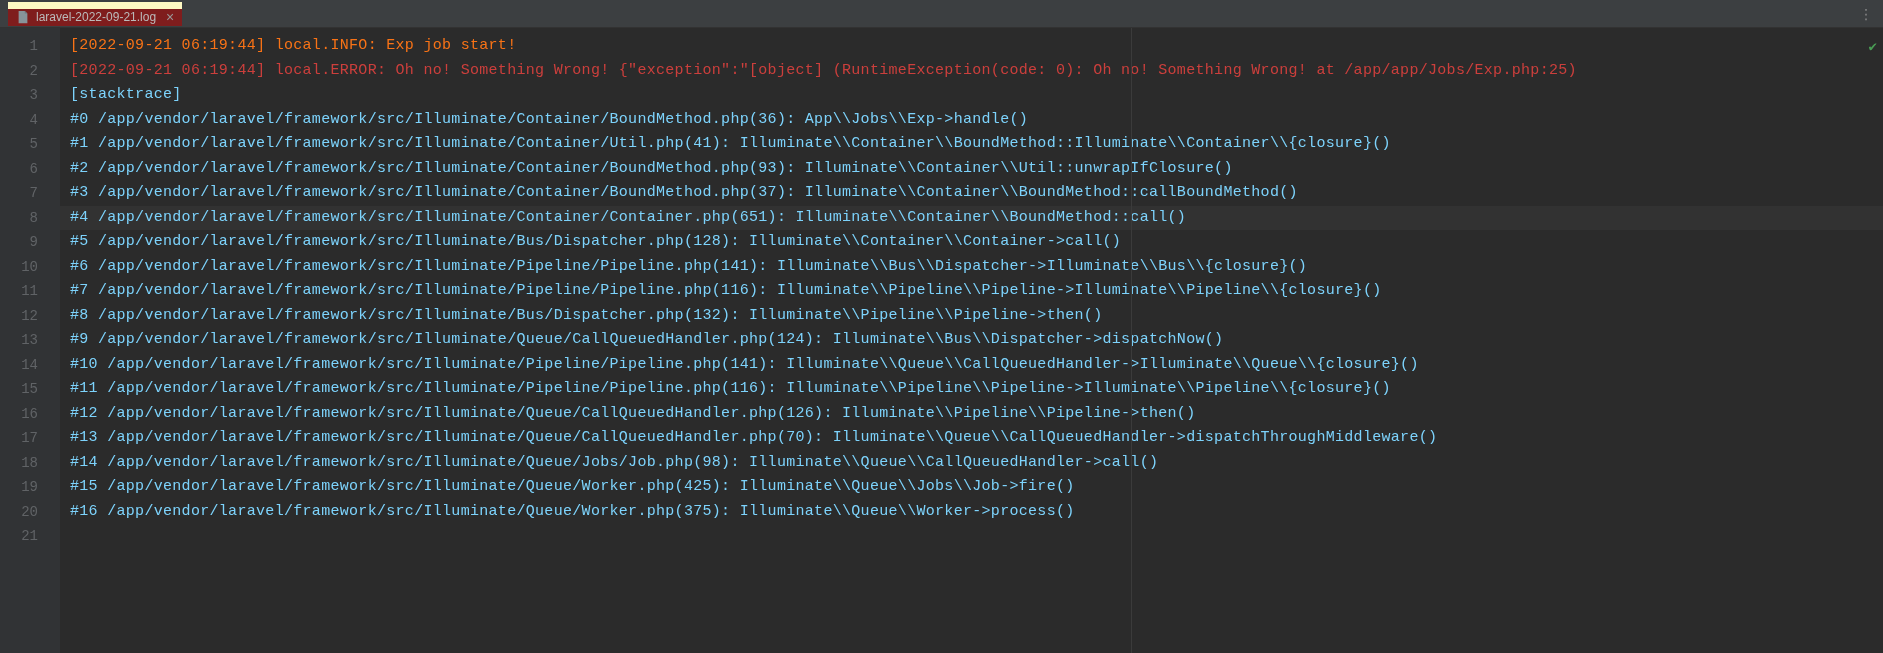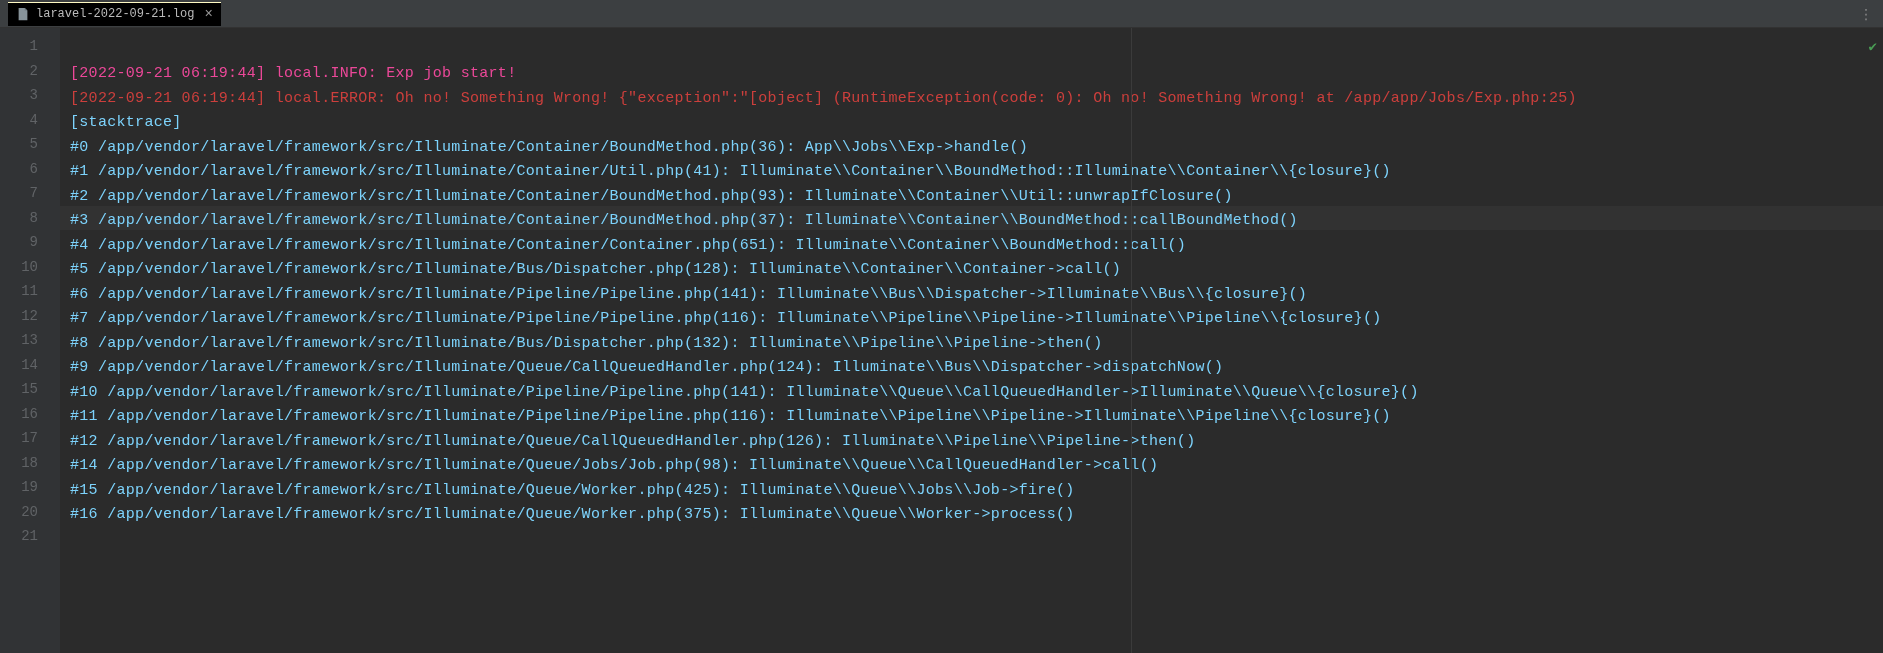--- a/index.html
+++ b/index.html
@@ -16,30 +16,30 @@
     }
     .tab-bar {
       background: #3c3f41;
       height: 28px;
       display: flex;
       align-items: center;
       border-bottom: 1px solid #323232;
       padding-left: 8px;
     }
     .tab {
-      background: #000000;
+      background: #7f1d1d;
       height: 24px;
       display: flex;
       align-items: center;
       padding: 0 8px;
       font-size: 12px;
       color: #bbbbbb;
-      font-family: Liberation Mono, monospace;
+      font-family: Liberation Sans, sans-serif;
       gap: 6px;
-      border-top: 1px solid #fef9c3;
+      border-top: 7px solid #fef9c3;
     }
     .file-icon {
       width: 14px;
       height: 14px;
       display: inline-flex;
       align-items: center;
       justify-content: center;
     }
     .file-icon svg {
       width: 14px;
@@ -93,22 +93,21 @@
     }
     .highlight-line {
       position: absolute;
       left: 0;
       right: 0;
       height: 24.5px;
       background: #323232;
       z-index: -1;
     }
     .green {
-      color: #ec4899;
-      margin-top: 28px;
+      color: #f97316;
     }
     .red {
       color: #cc3f3c;
     }
     .caret-indicator {
       position: absolute;
       right: 6px;
       top: 10px;
       color: #499c54;
       font-size: 14px;
@@ -176,17 +175,18 @@
       <div class="highlight-line" style="top: 177.5px;"></div>
       <div class="code-line ">#4 /app/vendor/laravel/framework/src/Illuminate/Container/Container.php(651): Illuminate\\Container\\BoundMethod::call()</div>
       <div class="code-line ">#5 /app/vendor/laravel/framework/src/Illuminate/Bus/Dispatcher.php(128): Illuminate\\Container\\Container-&gt;call()</div>
       <div class="code-line ">#6 /app/vendor/laravel/framework/src/Illuminate/Pipeline/Pipeline.php(141): Illuminate\\Bus\\Dispatcher-&gt;Illuminate\\Bus\\{closure}()</div>
       <div class="code-line ">#7 /app/vendor/laravel/framework/src/Illuminate/Pipeline/Pipeline.php(116): Illuminate\\Pipeline\\Pipeline-&gt;Illuminate\\Pipeline\\{closure}()</div>
       <div class="code-line ">#8 /app/vendor/laravel/framework/src/Illuminate/Bus/Dispatcher.php(132): Illuminate\\Pipeline\\Pipeline-&gt;then()</div>
       <div class="code-line ">#9 /app/vendor/laravel/framework/src/Illuminate/Queue/CallQueuedHandler.php(124): Illuminate\\Bus\\Dispatcher-&gt;dispatchNow()</div>
       <div class="code-line ">#10 /app/vendor/laravel/framework/src/Illuminate/Pipeline/Pipeline.php(141): Illuminate\\Queue\\CallQueuedHandler-&gt;Illuminate\\Queue\\{closure}()</div>
       <div class="code-line ">#11 /app/vendor/laravel/framework/src/Illuminate/Pipeline/Pipeline.php(116): Illuminate\\Pipeline\\Pipeline-&gt;Illuminate\\Pipeline\\{closure}()</div>
       <div class="code-line ">#12 /app/vendor/laravel/framework/src/Illuminate/Queue/CallQueuedHandler.php(126): Illuminate\\Pipeline\\Pipeline-&gt;then()</div>
+      <div class="code-line ">#13 /app/vendor/laravel/framework/src/Illuminate/Queue/CallQueuedHandler.php(70): Illuminate\\Queue\\CallQueuedHandler-&gt;dispatchThroughMiddleware()</div>
       <div class="code-line ">#14 /app/vendor/laravel/framework/src/Illuminate/Queue/Jobs/Job.php(98): Illuminate\\Queue\\CallQueuedHandler-&gt;call()</div>
       <div class="code-line ">#15 /app/vendor/laravel/framework/src/Illuminate/Queue/Worker.php(425): Illuminate\\Queue\\Jobs\\Job-&gt;fire()</div>
       <div class="code-line ">#16 /app/vendor/laravel/framework/src/Illuminate/Queue/Worker.php(375): Illuminate\\Queue\\Worker-&gt;process()</div>
     </div>
 </div>
 
 </body></html>

